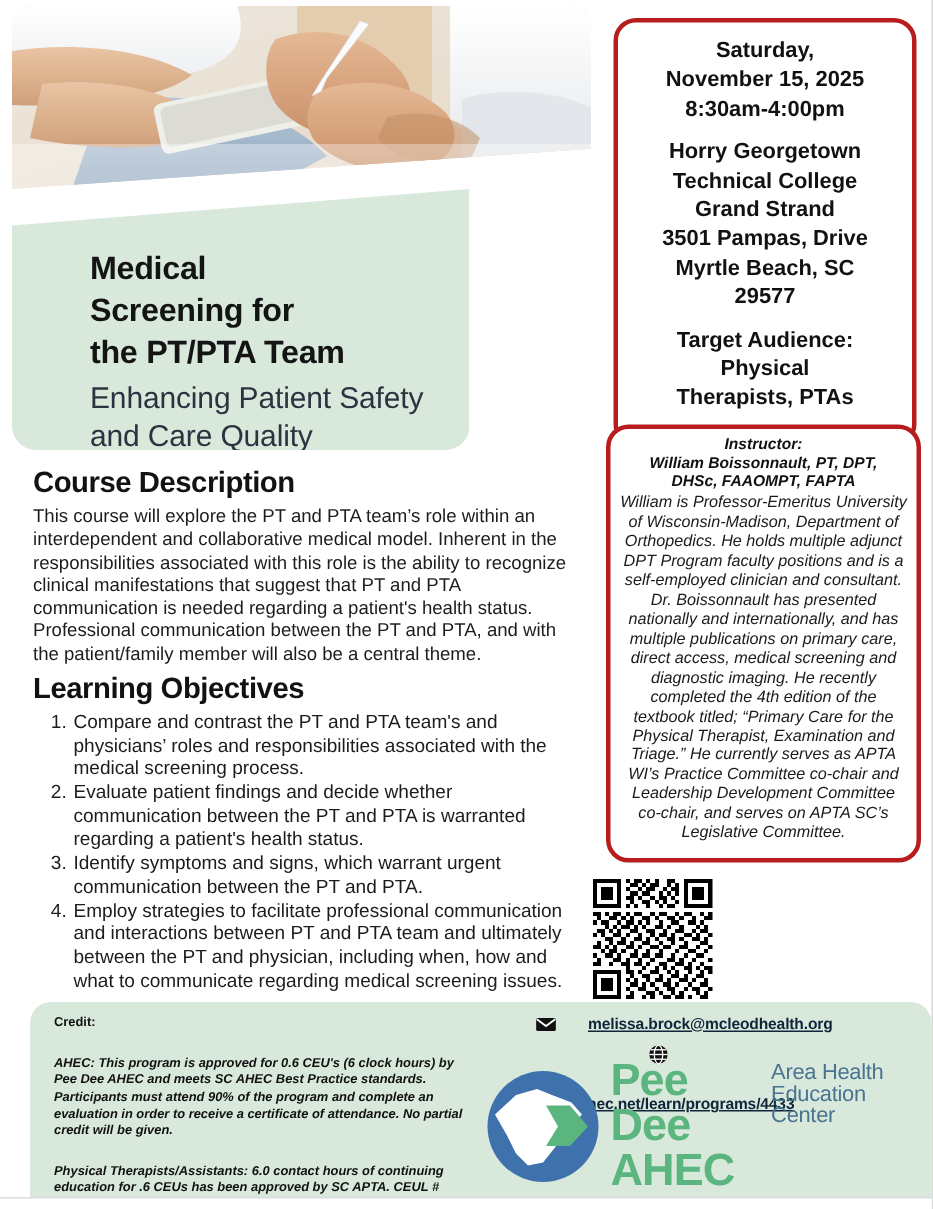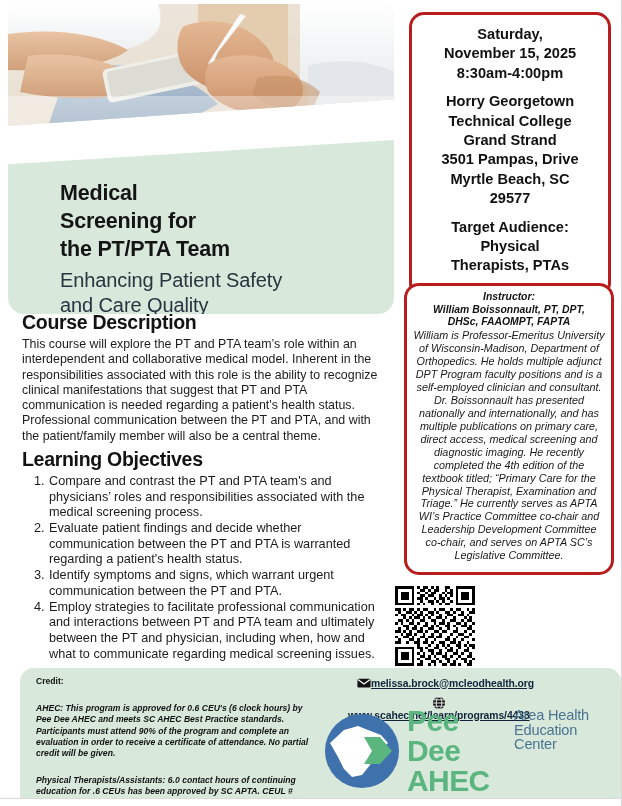--- a/index.html
+++ b/index.html
@@ -24,21 +24,21 @@
     position:absolute;left:8px;top:4px;width:386px;height:122px;
     border-radius:14px 14px 0 0;
     overflow:hidden;
     -webkit-clip-path:polygon(0 0,100% 0,100% 78%,0 100%);
     clip-path:polygon(0 0,100% 0,100% 78%,0 100%);
   }
   .hero svg{display:block;width:100%;height:100%;}
 
   
   .title-panel{
-    position:absolute;left:8px;top:140px;width:386px;height:174px;
+    position:absolute;left:8px;top:126px;width:305px;height:174px;
     background:#d8e9dc;
     border-radius:0 0 16px 16px;
     -webkit-clip-path:polygon(0 14%,100% 0,100% 100%,0 100%);
     clip-path:polygon(0 14%,100% 0,100% 100%,0 100%);
   }
   .title-inner{
     position:absolute;left:52px;top:40px;right:16px;
   }
   .title-main{
     font-weight:bold;font-size:21.5px;line-height:1.30;
@@ -112,21 +112,21 @@
     font-weight:bold;font-size:8.6px;line-height:1.30;color:#111;
     white-space:pre-line;margin:0;
   }
   .credit-t + .credit-t{margin-top:16px;font-style:italic;}
 
   .contact-box{
     position:absolute;left:320px;top:668px;width:301px;height:130px;
     background:#d8e9dc;border-radius:0 14px 0 0;
   }
   .contact-row{
-    position:absolute;display:flex;align-items:center;gap:0;
+    position:absolute;display:flex;align-items:center;gap:21px;
   }
   #row-email{left:37px;top:8px;}
   #row-web{left:28px;top:28px;flex-direction:column;}
   .ci{width:14px;height:14px;flex:0 0 14px;}
   .ci svg{display:block;width:14px;height:14px;}
   .clink{
     font-weight:bold;font-size:10.4px;color:#10243a;
     text-decoration:underline;letter-spacing:-0.1px;
   }
 

